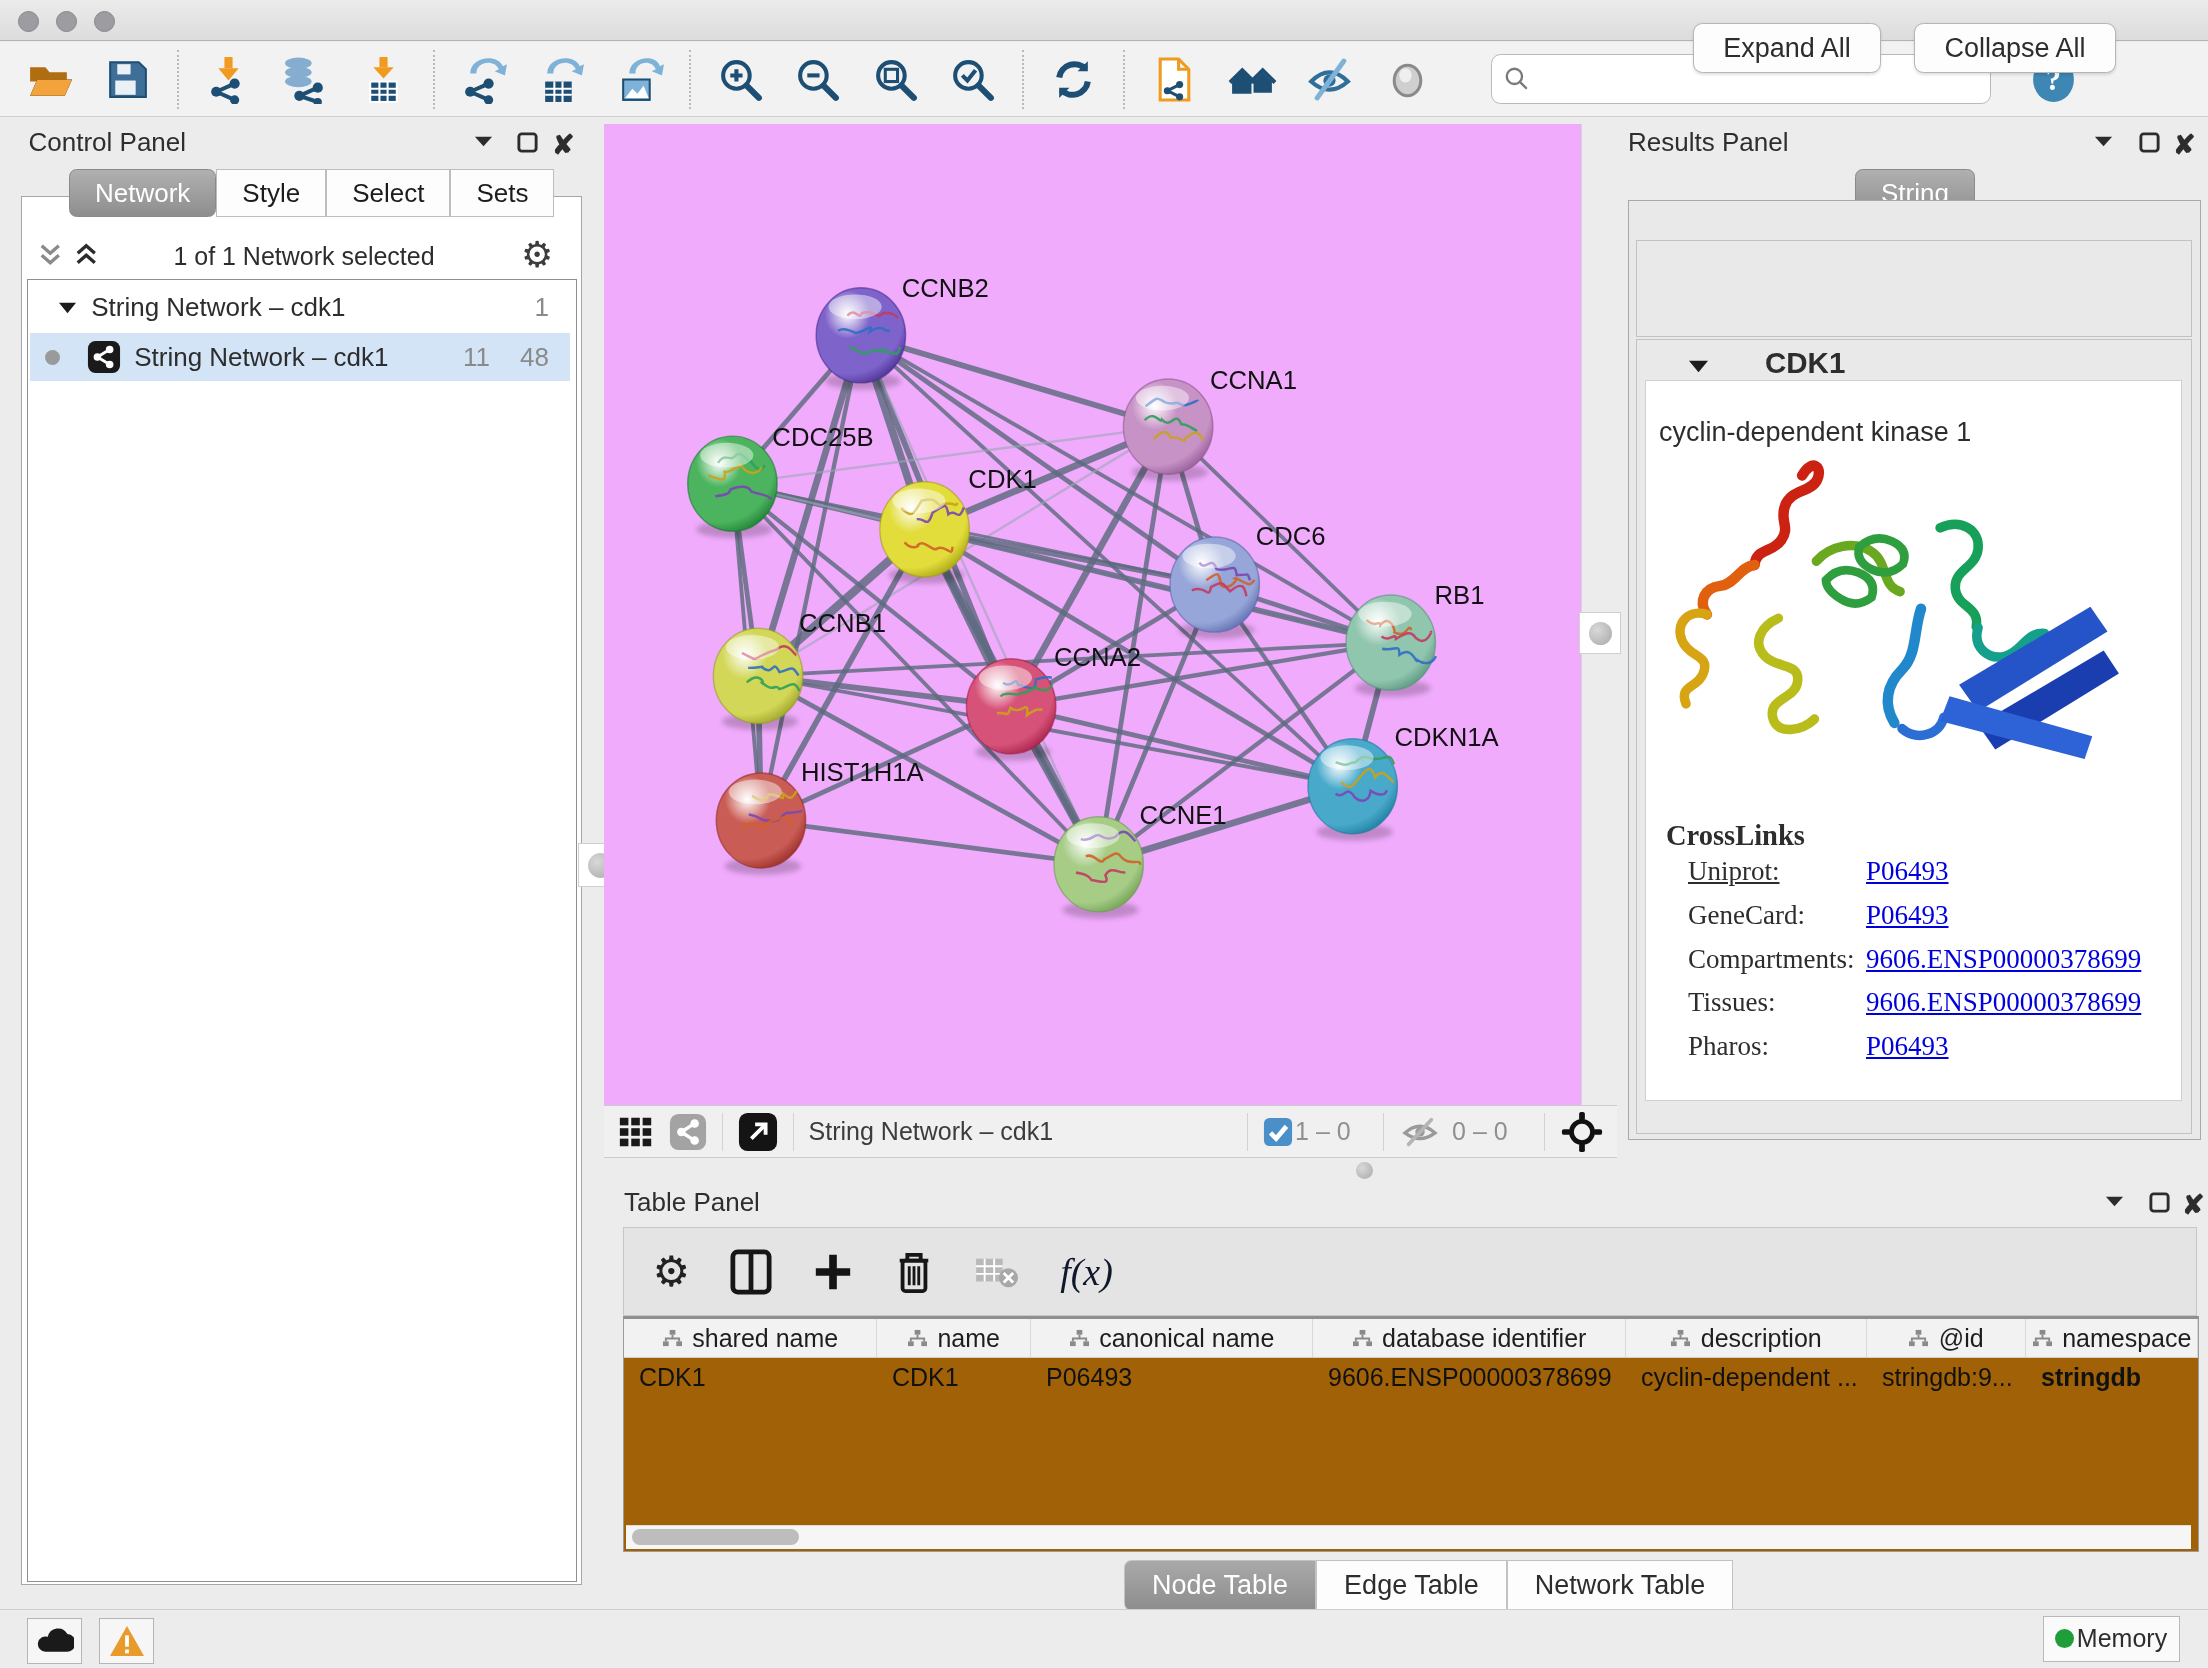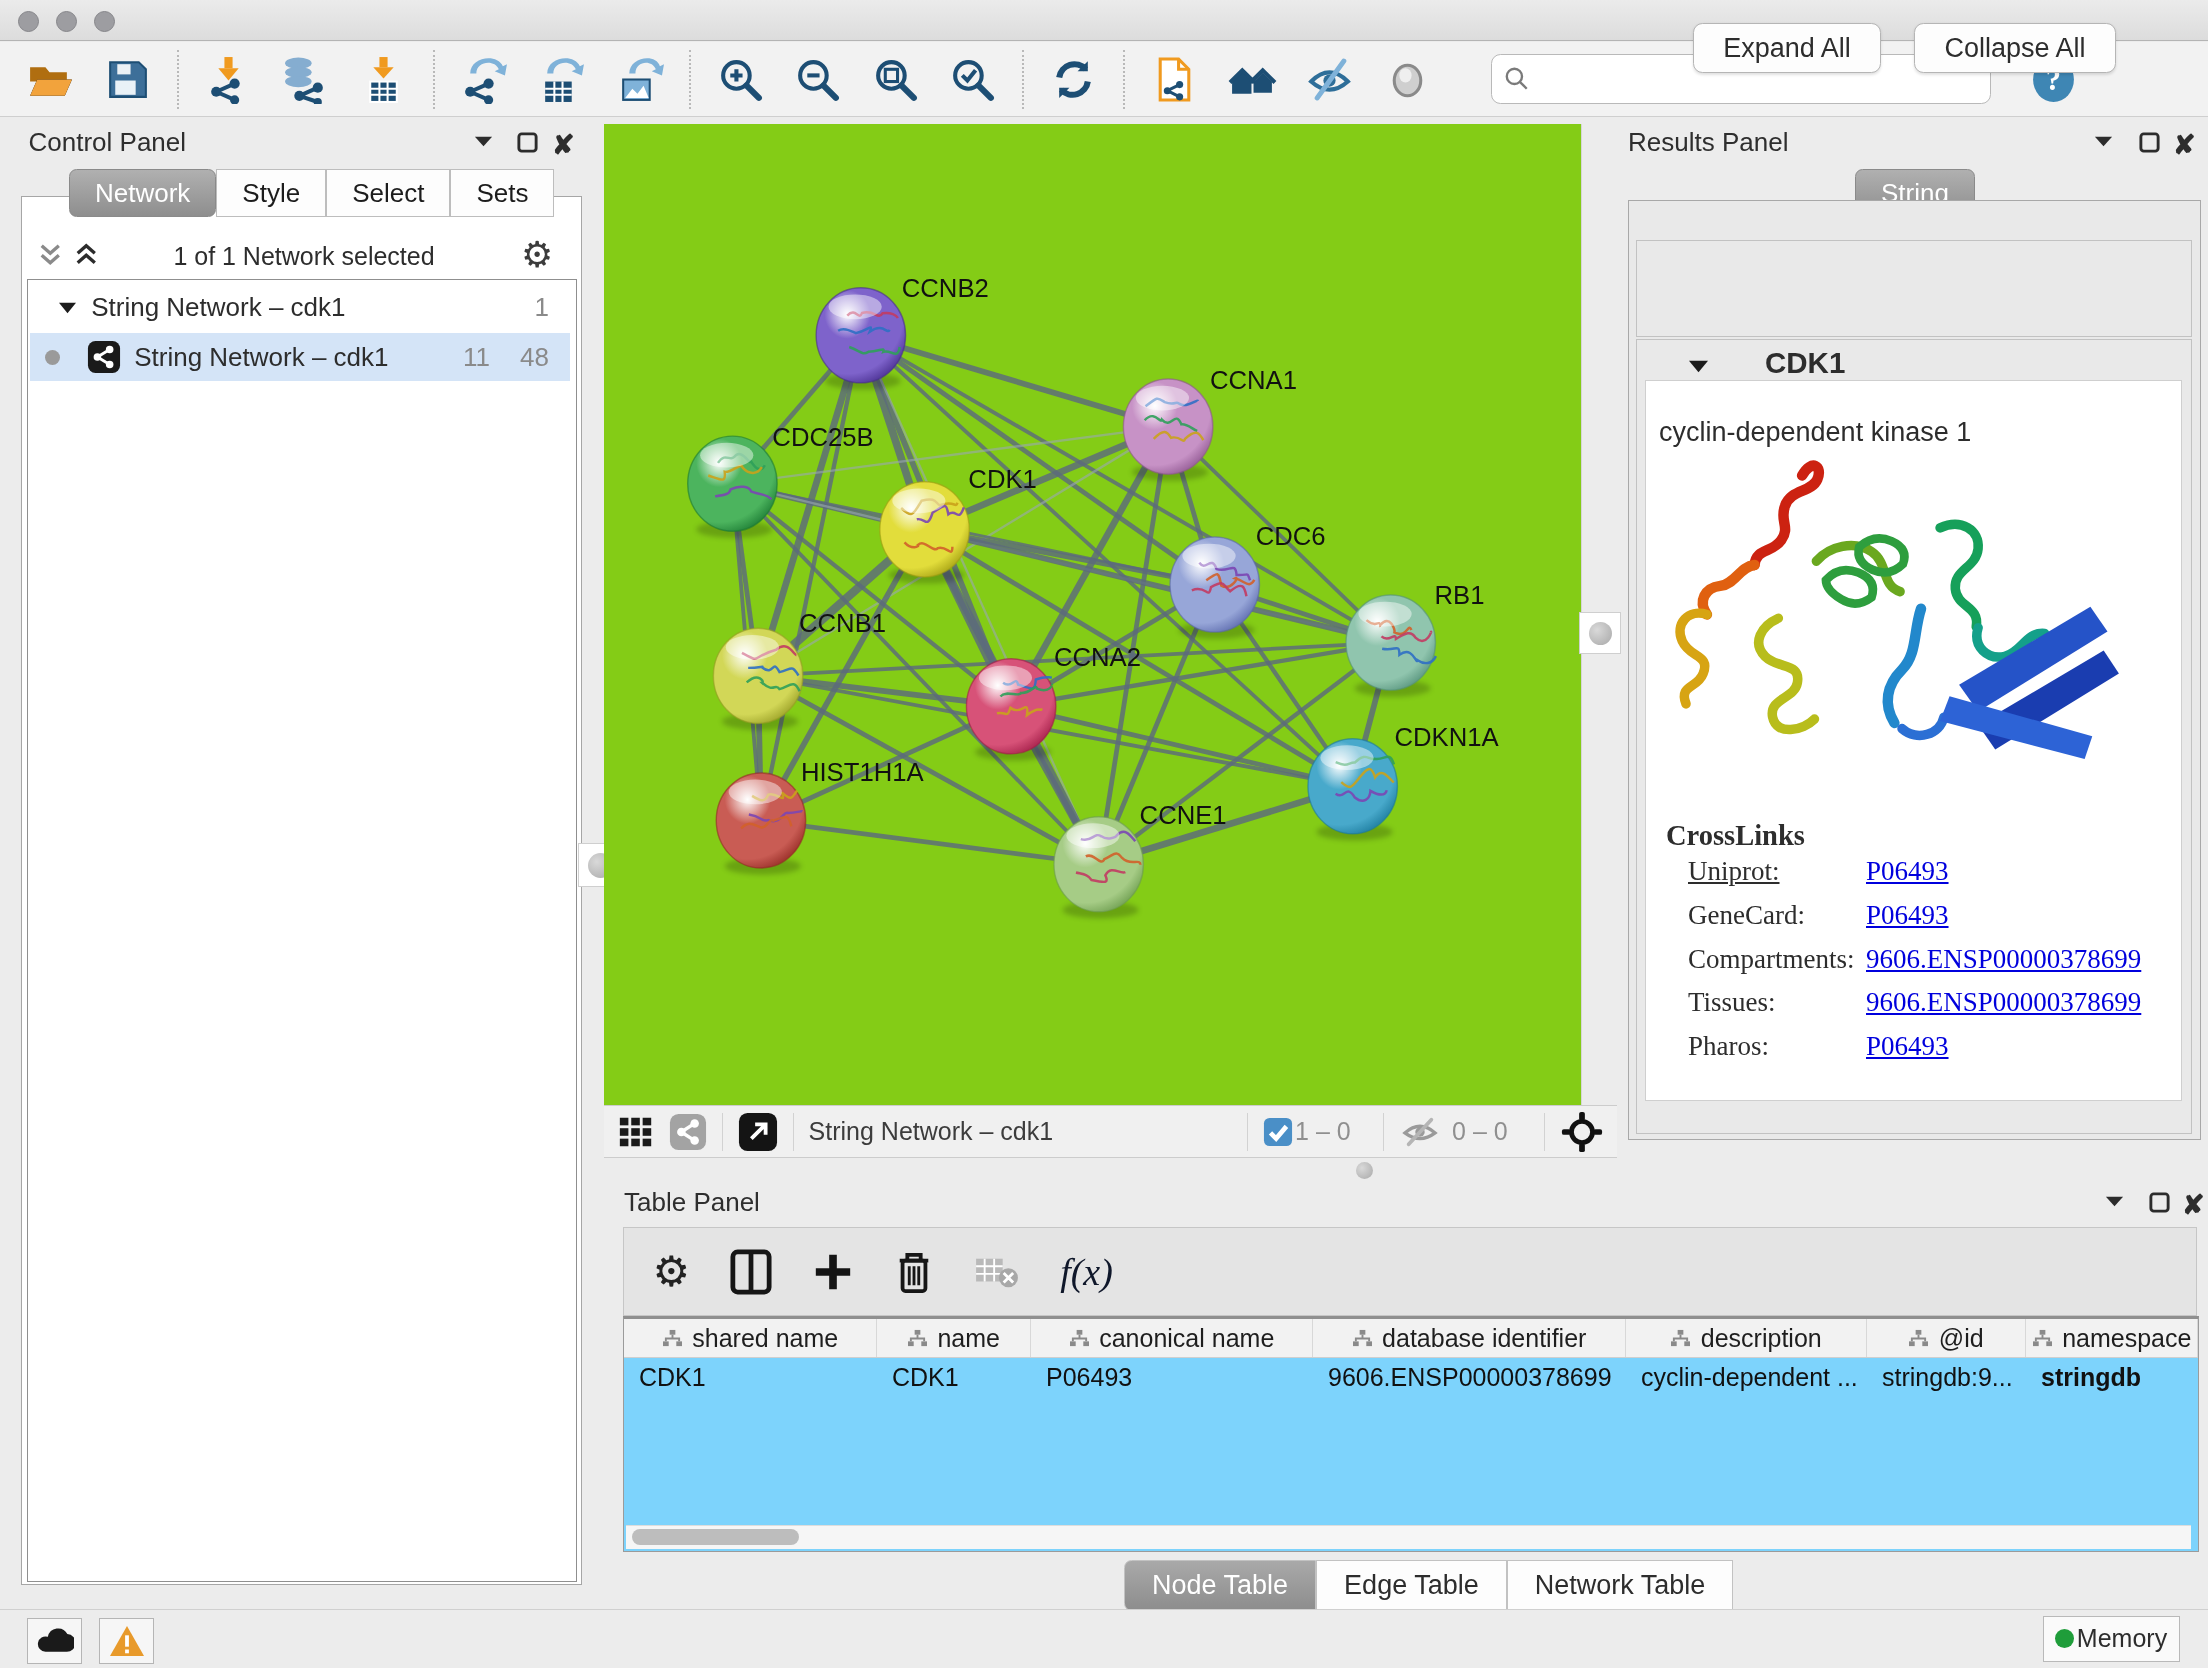--- a/index.html
+++ b/index.html
@@ -27,21 +27,21 @@
        background:#fdfdfd;border:1px solid #bdbdbd;color:#1c1c1c;padding:0 25px;cursor:pointer;}
   .tab.sel{background:linear-gradient(#b0b0b0,#8e8e8e);color:#fff;border-color:#8a8a8a;
            border-radius:7.6px;}
   
   .cp-box{left:21px;top:196px;width:559px;height:1387px;background:#fff;border:1.9px solid #a6a6a6;}
   .tree-box{left:27px;top:279px;width:548px;height:1301px;background:#fff;border:1.9px solid #8f8f8f;}
   .tree-row{position:absolute;left:1.9px;width:540px;height:48px;display:flex;align-items:center;font-size:26px;}
   .tree-row.sel{background:#d4e4f7;}
   .count{color:#8a8a8a;}
   
-  .net-canvas{left:604px;top:124px;width:977px;height:982px;background:#84cc16;}
+  .net-canvas{left:604px;top:124px;width:977px;height:982px;background:#f0abfc;}
   .net-vstrip{left:1581px;top:124px;width:36px;height:982px;background:#ececec;border-left:1.9px solid #d6d6d6;}
   .knob{background:#fff;border:1px solid #cfcfcf;display:flex;align-items:center;justify-content:center;}
   .knob i{display:block;border-radius:50%;background:radial-gradient(circle at 35% 35%,#d9d9d9,#a8a8a8);}
   .net-toolbar{left:604px;top:1105px;width:1013px;height:51px;background:#f0f0f0;border-top:1.9px solid #cccccc;
                border-bottom:1.9px solid #cccccc;display:flex;align-items:center;}
   .nt-sep{width:0;height:38px;border-left:1.9px solid #d2d2d2;margin:0 15px;}
   .nt-text{font-size:25px;color:#3c3c3c;}
   .nt-count{font-size:25px;color:#8f8f8f;}
   
   .rp-outer{left:1628px;top:200px;width:571px;height:938px;background:#e9e9e9;border:1.9px solid #a8a8a8;}
@@ -50,21 +50,21 @@
           font-size:27px;display:flex;align-items:center;justify-content:center;box-shadow:0 1.9px 2.9px rgba(0,0,0,.12);
           cursor:pointer;}
   .rp-cdkbox{left:1636px;top:339px;width:554px;height:793px;border:1.9px solid #c2c2c2;}
   .rp-white{left:1645px;top:380px;width:535px;height:719px;background:#fff;border:1.9px solid #cfcfcf;}
   .serif{font-family:"Liberation Serif",serif;}
   .xl-row{position:absolute;font-size:27px;}
   .xl-link{color:#0000dd;text-decoration:underline;cursor:pointer;}
   
   .tp-toolbox{left:623px;top:1227px;width:1574px;height:89px;background:#e4e4e4;border:1.9px solid #c6c6c6;
               display:flex;align-items:center;gap:40px;padding-left:28.5px;box-sizing:border-box;}
-  .tp-table{left:623px;top:1316px;width:1574px;height:232px;background:#7dd3fc;border:1.9px solid #9b9b9b;
+  .tp-table{left:623px;top:1316px;width:1574px;height:232px;background:#a16207;border:1.9px solid #9b9b9b;
             border-top:3.8px solid #8f8f8f;overflow:hidden;}
   .th-row{position:absolute;left:0;top:0;height:38px;display:flex;background:#f2f2f2;border-bottom:1.9px solid #cfcfcf;}
   .th{display:flex;align-items:center;justify-content:center;gap:9.5px;font-size:25px;color:#1e1e1e;
       border-right:1.9px solid #d8d8d8;box-sizing:border-box;}
   .td-row{position:absolute;left:0;top:40px;height:36px;display:flex;}
   .td{font-size:25px;color:#111;padding-left:15px;box-sizing:border-box;display:flex;align-items:center;}
   .hscroll{position:absolute;left:1.9px;bottom:1.9px;width:1565px;height:23px;background:#f6f6f6;border-top:1px solid #ddd;}
   .hthumb{position:absolute;left:5.7px;top:2.9px;width:167px;height:16px;border-radius:8.6px;background:#bdbdbd;}
   .bt-tab{height:49px;display:flex;align-items:center;justify-content:center;font-size:27px;padding:0 27px;
           background:#fdfdfd;border:1px solid #c2c2c2;cursor:pointer;}

